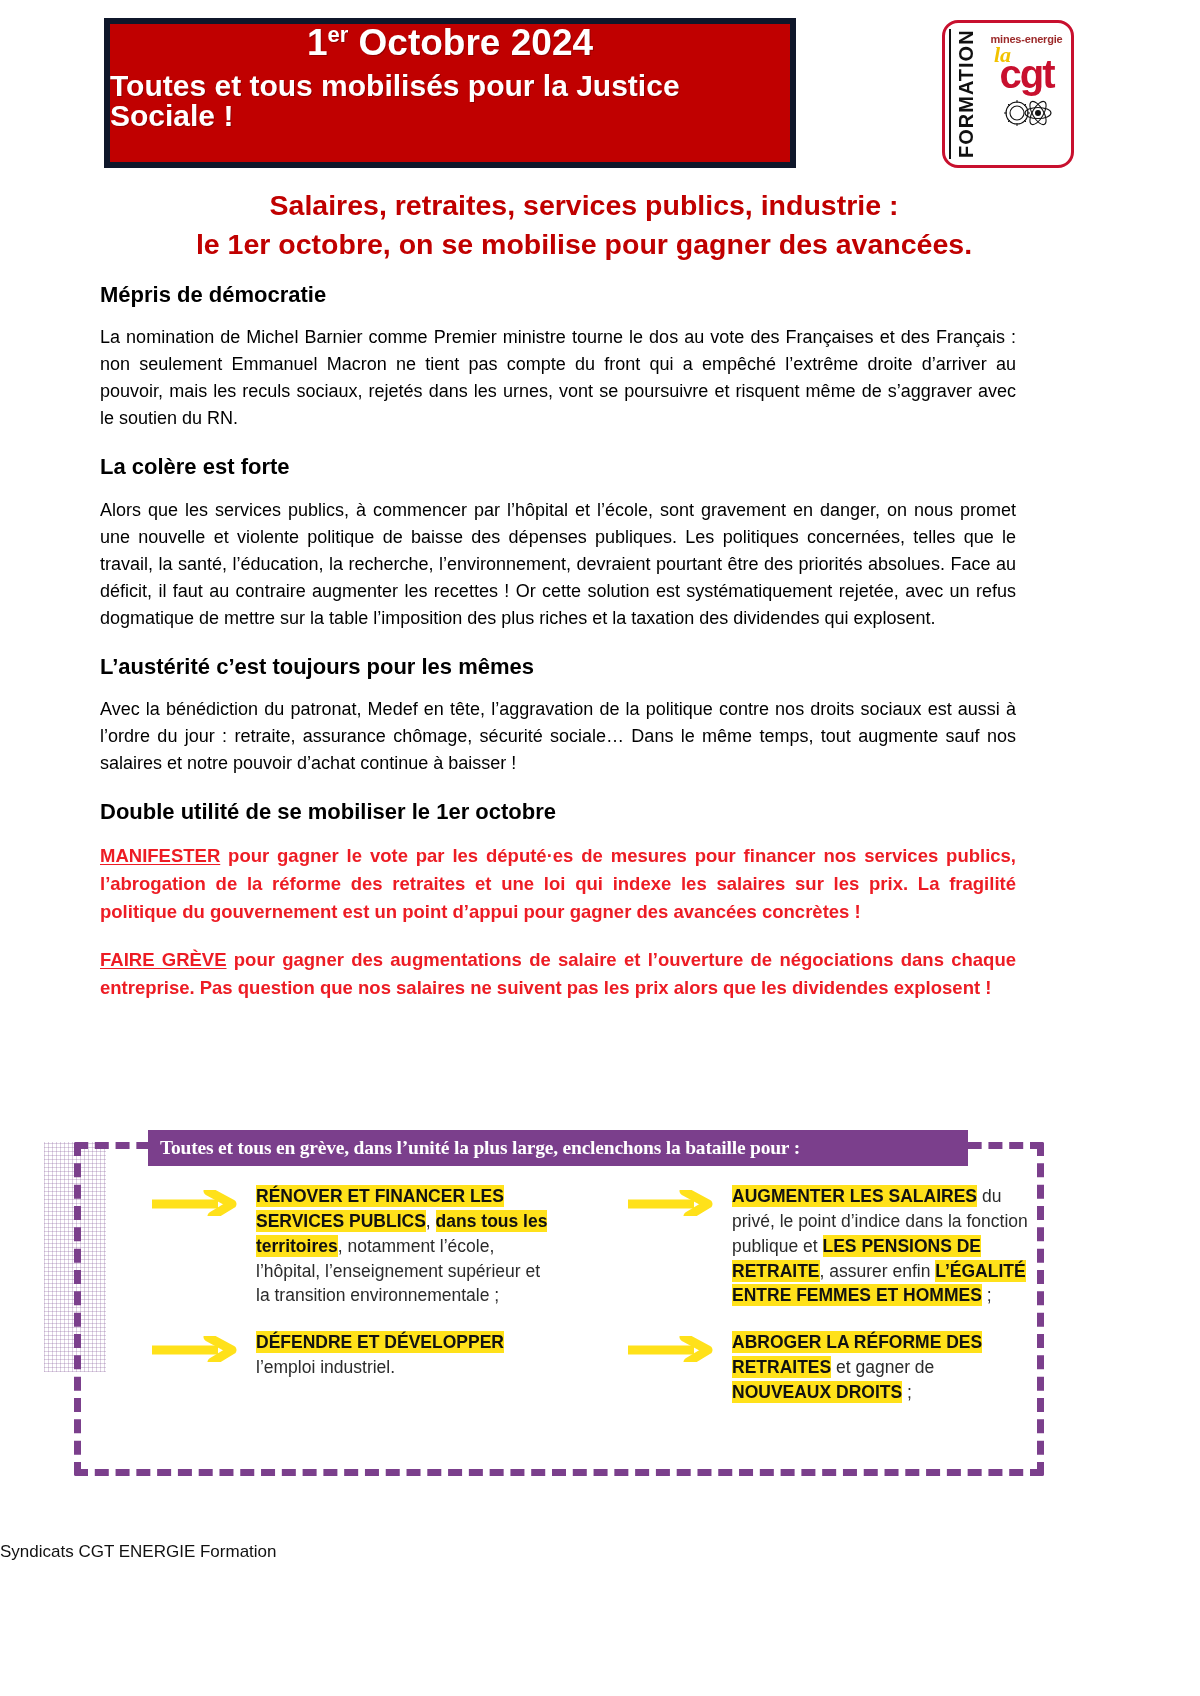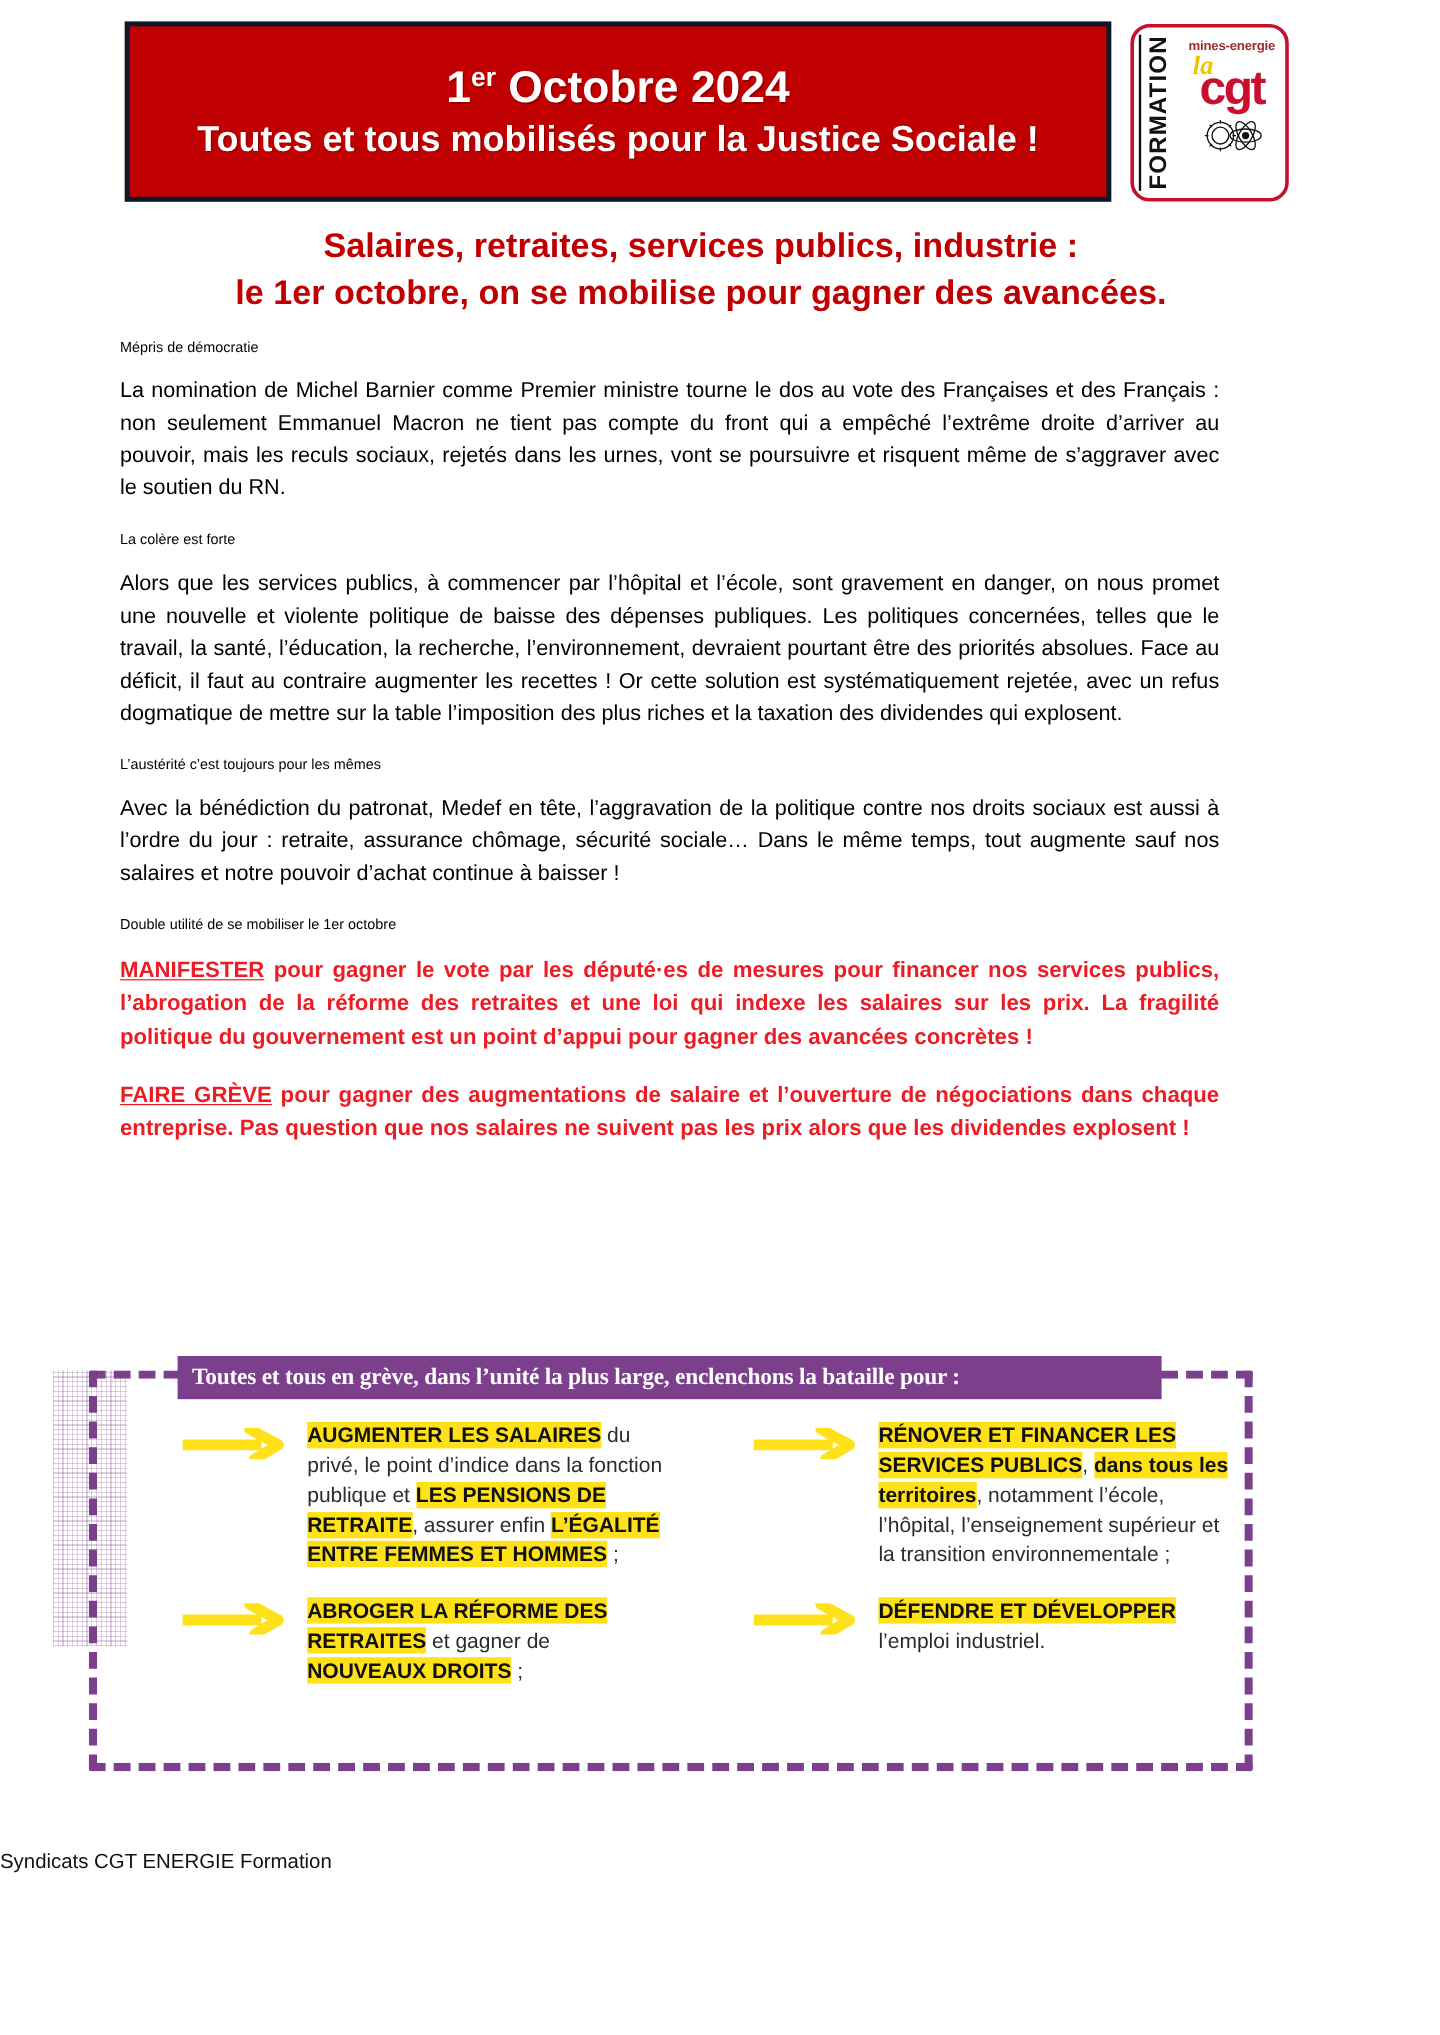--- a/index.html
+++ b/index.html
@@ -26,28 +26,28 @@
     position: absolute;
     top: 18px;
     left: 104px;
     width: 1000px;
     height: 152px;
   }
   .header-banner {
     position: absolute;
     left: 0;
     top: 0;
-    width: 822px;
+    width: 692px;
     height: 150px;
     background: #C00000;
-    border: 4px solid #0f172a;
+    border: 6px solid #0f172a;
     display: flex;
     flex-direction: column;
     align-items: center;
-    justify-content: center;
+    justify-content: flex-start;
     gap: 10px;
   }
   .banner-line1 {
     color: #ffffff;
     font-size: 37px;
     font-weight: bold;
     letter-spacing: 0px;
     line-height: 1;
     text-shadow: 1px 1px 0 rgba(0,0,0,0.25);
   }
@@ -145,22 +145,22 @@
   }
 
   
   .content {
     position: absolute;
     top: 282px;
     left: 100px;
     width: 916px;
   }
   h3.sec {
-    font-size: 12px;
-    font-weight: normal;
+    font-size: 22px;
+    font-weight: bold;
     margin: 0 0 16px 0;
     line-height: 1.2;
     color: #000;
   }
   p.body {
     font-size: 18px;
     line-height: 1.50;
     margin: 0 0 22px 0;
     text-align: justify;
     color: #000;
@@ -350,58 +350,58 @@
 
       <div class="col">
 
         <div class="item">
           <div class="arrow">
             <svg viewBox="0 0 92 26" width="92" height="26" aria-hidden="true">
               <path d="M0 14 L66 14" stroke="#FFE11A" stroke-width="9" fill="none"></path>
               <path d="M56 1 L80 14 L60 26" stroke="#FFE11A" stroke-width="9" fill="none" stroke-linecap="round" stroke-linejoin="round"></path>
             </svg>
           </div>
+          <div class="item-text"><span class="hl">RÉNOVER ET FINANCER LES SERVICES PUBLICS</span><span>, </span><span class="hl">dans tous les territoires</span><span>, notamment l’école, l’hôpital, l’enseignement supérieur et la transition environnementale ;</span></div>
+        </div>
+
+        <div class="item second">
+          <div class="arrow">
+            <svg viewBox="0 0 92 26" width="92" height="26" aria-hidden="true">
+              <path d="M0 14 L66 14" stroke="#FFE11A" stroke-width="9" fill="none"></path>
+              <path d="M56 1 L80 14 L60 26" stroke="#FFE11A" stroke-width="9" fill="none" stroke-linecap="round" stroke-linejoin="round"></path>
+            </svg>
+          </div>
+          <div class="item-text"><span class="hl">DÉFENDRE ET DÉVELOPPER</span><span> l’emploi industriel.</span></div>
+        </div>
+
+      </div>
+
+      <div class="col">
+
+        <div class="item">
+          <div class="arrow">
+            <svg viewBox="0 0 92 26" width="92" height="26" aria-hidden="true">
+              <path d="M0 14 L66 14" stroke="#FFE11A" stroke-width="9" fill="none"></path>
+              <path d="M56 1 L80 14 L60 26" stroke="#FFE11A" stroke-width="9" fill="none" stroke-linecap="round" stroke-linejoin="round"></path>
+            </svg>
+          </div>
           <div class="item-text"><span class="hl">AUGMENTER LES SALAIRES</span><span> du privé, le point d’indice dans la fonction publique et </span><span class="hl">LES PENSIONS DE RETRAITE</span><span>, assurer enfin </span><span class="hl">L’ÉGALITÉ ENTRE FEMMES ET HOMMES</span><span> ;</span></div>
         </div>
 
         <div class="item second">
           <div class="arrow">
             <svg viewBox="0 0 92 26" width="92" height="26" aria-hidden="true">
               <path d="M0 14 L66 14" stroke="#FFE11A" stroke-width="9" fill="none"></path>
               <path d="M56 1 L80 14 L60 26" stroke="#FFE11A" stroke-width="9" fill="none" stroke-linecap="round" stroke-linejoin="round"></path>
             </svg>
           </div>
           <div class="item-text"><span class="hl">ABROGER LA RÉFORME DES RETRAITES</span><span> et gagner de </span><span class="hl">NOUVEAUX DROITS</span><span> ;</span></div>
         </div>
 
       </div>
-
-      <div class="col">
-
-        <div class="item">
-          <div class="arrow">
-            <svg viewBox="0 0 92 26" width="92" height="26" aria-hidden="true">
-              <path d="M0 14 L66 14" stroke="#FFE11A" stroke-width="9" fill="none"></path>
-              <path d="M56 1 L80 14 L60 26" stroke="#FFE11A" stroke-width="9" fill="none" stroke-linecap="round" stroke-linejoin="round"></path>
-            </svg>
-          </div>
-          <div class="item-text"><span class="hl">RÉNOVER ET FINANCER LES SERVICES PUBLICS</span><span>, </span><span class="hl">dans tous les territoires</span><span>, notamment l’école, l’hôpital, l’enseignement supérieur et la transition environnementale ;</span></div>
-        </div>
-
-        <div class="item second">
-          <div class="arrow">
-            <svg viewBox="0 0 92 26" width="92" height="26" aria-hidden="true">
-              <path d="M0 14 L66 14" stroke="#FFE11A" stroke-width="9" fill="none"></path>
-              <path d="M56 1 L80 14 L60 26" stroke="#FFE11A" stroke-width="9" fill="none" stroke-linecap="round" stroke-linejoin="round"></path>
-            </svg>
-          </div>
-          <div class="item-text"><span class="hl">DÉFENDRE ET DÉVELOPPER</span><span> l’emploi industriel.</span></div>
-        </div>
-
-      </div>
     </div>
   </div>
 
   <div class="footer">
     <span>Syndicats CGT ENERGIE Formation</span>
   </div>
 
 </div>
 
 </body></html>

